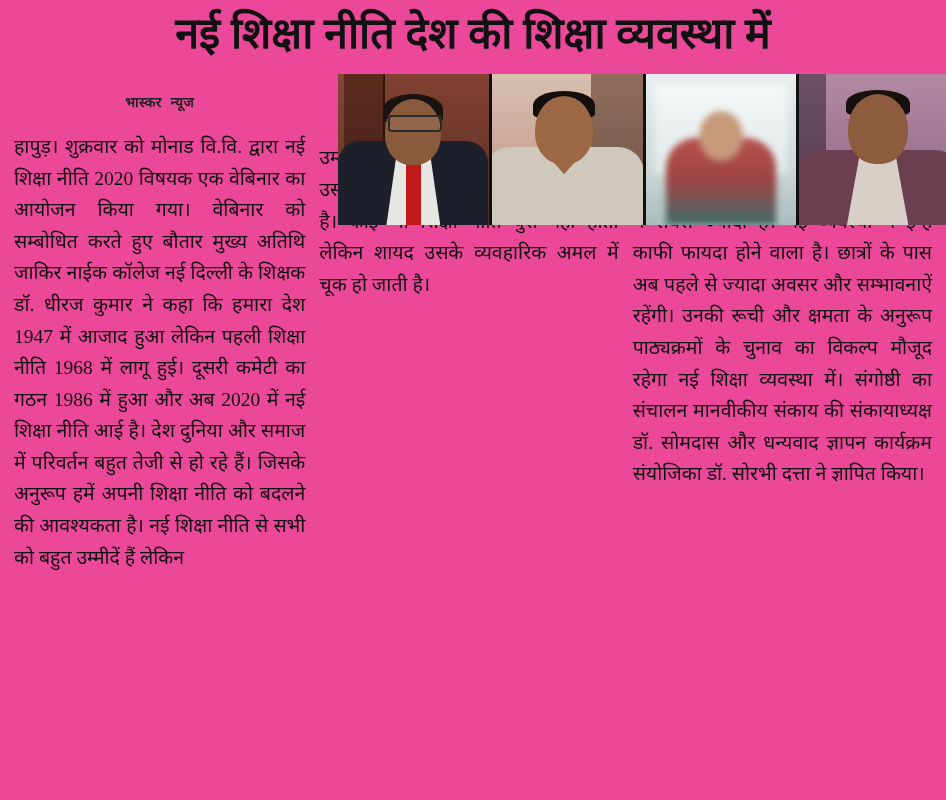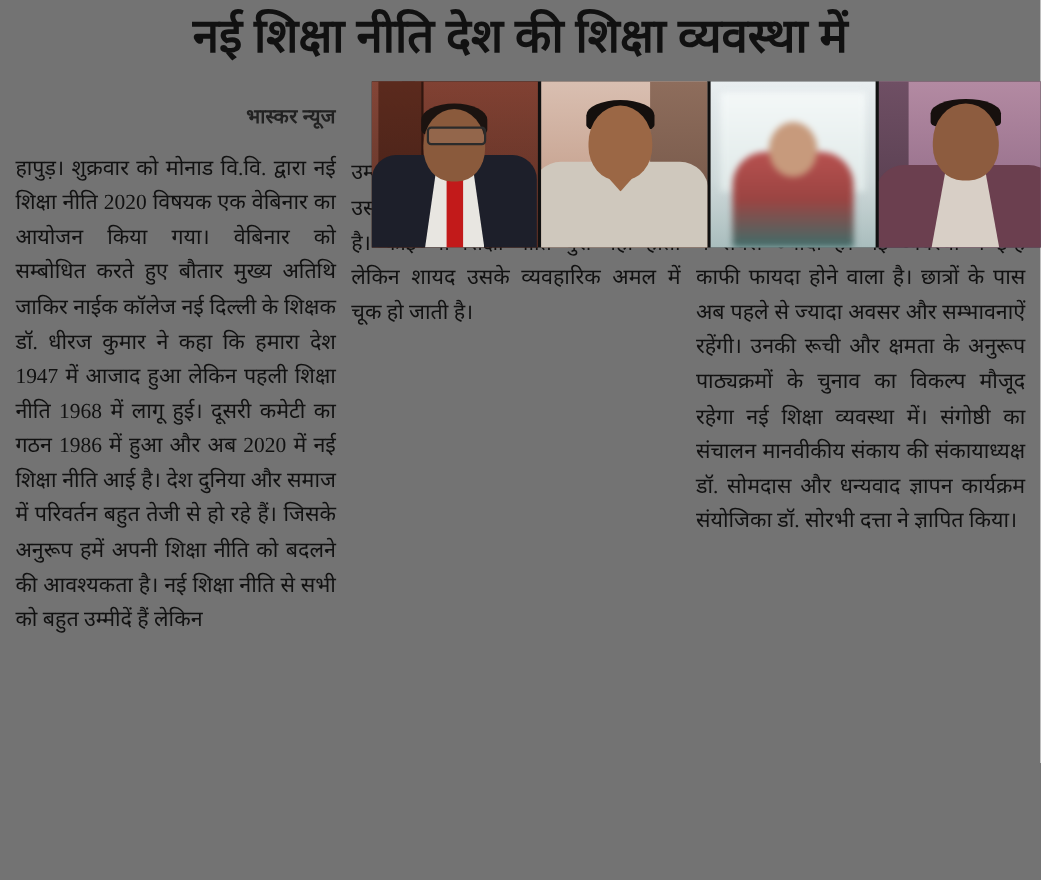--- a/index.html
+++ b/index.html
@@ -11,21 +11,21 @@
     width: 946px;
     height: 800px;
     font-family: "Liberation Sans", sans-serif;
     color: #000000;
     overflow: hidden;
   }
   .page {
     position: relative;
     width: 946px;
     height: 800px;
-    background: #737373;
+    background: #ec4899;
     box-sizing: border-box;
     padding: 8px 14px 0 14px;
   }
 
   
   .headline {
     font-family: "Liberation Serif", serif;
     font-weight: bold;
     text-align: center;
     color: #111111;
@@ -56,25 +56,25 @@
     line-height: 1.62;
     text-align: justify;
     text-justify: inter-word;
     color: #111;
   }
   .col.c1 { width: 292px; }
   .col.c2 { width: 300px; }
   .col.c3 { width: 300px; }
 
   .byline {
-    font-family: Liberation Serif, serif;
+    font-family: Liberation Mono, monospace;
     font-weight: bold;
-    font-size: 18px;
+    font-size: 14px;
     color: #222;
-    text-align: right;
+    text-align: center;
     margin: 18px 0 16px 0;
     letter-spacing: 0.3px;
   }
 
   p.para {
     margin: 0 0 0 0;
     text-indent: 0;
   }
   p.para + p.para {
     text-indent: 14px;

